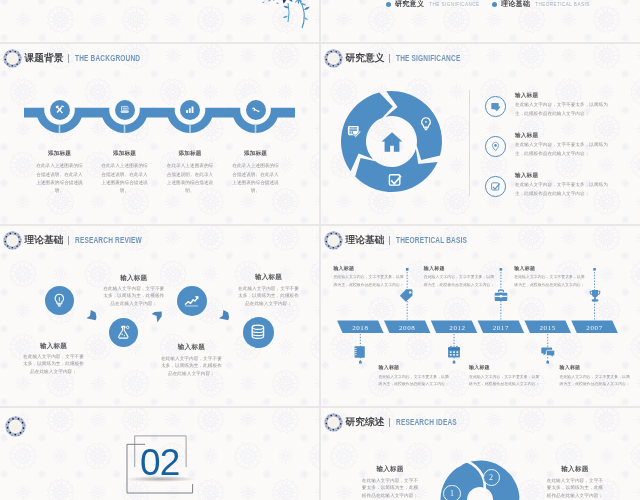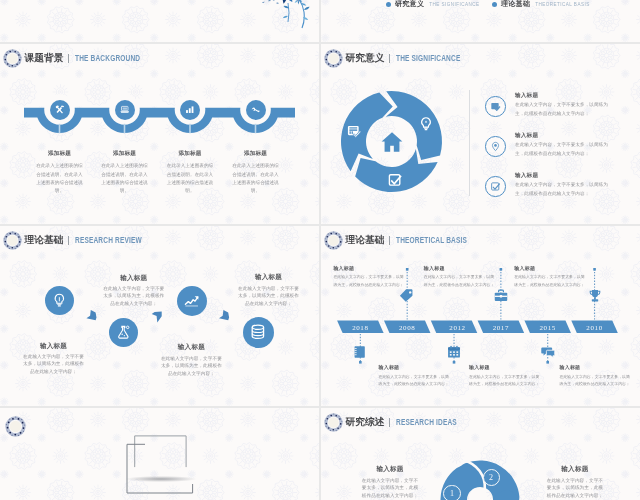--- a/index.html
+++ b/index.html
@@ -846,21 +846,21 @@
         <line x1="226.71" y1="107.9" x2="226.71" y2="136" stroke="#6d9dc8" stroke-width="1.1" stroke-dasharray="1.4 1.5"></line>
         <rect x="225.41" y="135" width="2.6" height="2.6" fill="#4e8ec4"></rect>
         <line x1="273.55" y1="43" x2="273.55" y2="93.4" stroke="#6d9dc8" stroke-width="1.1" stroke-dasharray="1.4 1.5"></line>
         <rect x="272.25" y="42" width="2.6" height="2.6" fill="#4e8ec4"></rect>
       </svg>
       <div class="yr" style="left:18.85px;top:95.60000000000001px;width:41.0px;height:12.5px;">2018</div>
       <div class="yr" style="left:65.69px;top:95.60000000000001px;width:41.0px;height:12.5px;">2008</div>
       <div class="yr" style="left:116px;top:95.60000000000001px;width:41.0px;height:12.5px;">2012</div>
       <div class="yr" style="left:159.37px;top:95.60000000000001px;width:41.0px;height:12.5px;">2017</div>
       <div class="yr" style="left:206.21px;top:95.60000000000001px;width:41.0px;height:12.5px;">2015</div>
-      <div class="yr" style="left:253.05px;top:95.60000000000001px;width:41.0px;height:12.5px;">2010</div>
+      <div class="yr" style="left:253.05px;top:95.60000000000001px;width:41.0px;height:12.5px;">2007</div>
       <div style="position:absolute;left:31.35px;top:118.0px;width:16px;height:16px;">
         <svg viewBox="0 0 20 20" width="16" height="16" style="display:block">
           <rect x="5.0" y="2.8" width="11.0" height="14.4" rx="1.0" fill="#4e8ec4"></rect>
           <rect x="3.2" y="2.8" width="2.6" height="14.4" rx=".8" fill="#4e8ec4"></rect>
           <path d="M3.2 5.6h2.6M3.2 8.2h2.6M3.2 10.8h2.6M3.2 13.4h2.6" stroke="#fcfaf9" stroke-width="1.0"></path>
         </svg>
       </div>
       <div style="position:absolute;left:78.19px;top:62.0px;width:16px;height:16px;">
         <svg viewBox="0 0 20 20" width="16" height="16" style="display:block">
           <path d="M9.8 2.8H17c.6 0 1.1.5 1.1 1.1v7.2L9.3 19.0 1.6 11.3z" fill="#4e8ec4" transform="translate(-0.4,-1.0) scale(0.95)"></path>
@@ -1022,20 +1022,21 @@
           <circle cx="1.2" cy="7.8" r="0.55" fill="#2e3c70" opacity=".55"></circle>
           <circle cx="4.2" cy="2.9" r="0.55" fill="#2e3c70" opacity=".55"></circle>
           <circle cx="9.7" cy="1.0" r="0.55" fill="#2e3c70" opacity=".55"></circle>
           <circle cx="15.1" cy="3.1" r="0.55" fill="#2e3c70" opacity=".55"></circle>
         </svg></div>
       <svg class="lay" viewBox="0 0 319 180" width="319" height="180">
         <path d="M134.7 59.1 L134.7 27.9 L186.1 27.9 L186.1 59.1" fill="none" stroke="#9aa0a6" stroke-width="1"></path>
         <path d="M145.0 36.3 L127.0 36.3 L127.0 85.0 L192.6 85.0 L192.6 76.0" fill="none" stroke="#7d838a" stroke-width="1"></path>
       </svg>
       <div style="position:absolute;left:126px;top:68px;width:70px;height:6px;background:radial-gradient(ellipse at center, rgba(70,75,85,.45) 0%, rgba(70,75,85,0) 72%)"></div>
+      <div class="bignum" style="position:absolute;left:140.0px;top:35.5px;">02</div>
     </div>
     <div class="slide" style="left:321px;top:408px">
       <svg class="bgpat" width="319" height="180">
         <defs>
           <pattern id="p6" width="75" height="73" patternUnits="userSpaceOnUse" patternTransform="translate(23,48)">
             <g fill="none" stroke="#e4e7f2" stroke-width=".45">
               <path d="M13.5 0L12.5 1.5L11.3 2.8L11.7 4.5L12 6.3L10.3 7.1L8.7 7.7L8.3 9.4L7.7 11.1L5.8 11.1L4.1 10.9L3 12.2L1.6 13.4L-0 12.6L-1.4 11.5L-3 12.2L-4.8 12.6L-5.8 11.1L-6.6 9.6L-8.3 9.4L-10.1 8.9L-10.3 7.1L-10.3 5.4L-11.7 4.5L-13.1 3.2L-12.5 1.5L-11.6 -0L-12.5 -1.5L-13.1 -3.2L-11.7 -4.5L-10.3 -5.4L-10.3 -7.1L-10.1 -8.9L-8.3 -9.4L-6.6 -9.6L-5.8 -11.1L-4.8 -12.6L-3 -12.2L-1.4 -11.5L-0 -12.6L1.6 -13.4L3 -12.2L4.1 -10.9L5.8 -11.1L7.7 -11.1L8.3 -9.4L8.7 -7.7L10.3 -7.1L12 -6.3L11.7 -4.5L11.3 -2.8L12.5 -1.5Z"></path>
               <path d="M7.6 0L11.6 0M6.7 3.5L10.3 5.4M4.3 6.2L6.6 9.6M0.9 7.5L1.4 11.5M-2.7 7.1L-4.1 10.9M-5.7 5L-8.7 7.7M-7.3 1.8L-11.3 2.8M-7.3 -1.8L-11.3 -2.8M-5.7 -5L-8.7 -7.7M-2.7 -7.1L-4.1 -10.9M0.9 -7.5L1.4 -11.5M4.3 -6.2L6.6 -9.6M6.7 -3.5L10.3 -5.4"></path>
               <circle cx="0" cy="0" r="7.3"></circle>
               <path d="M6.4 0L5.3 0.8L4.2 1.4L4.8 2.5L5.2 3.8L3.8 3.8L2.6 3.5L2.5 4.8L2 6.1L0.8 5.3L0 4.4L-0.8 5.3L-2 6.1L-2.5 4.8L-2.6 3.5L-3.8 3.8L-5.2 3.8L-4.8 2.5L-4.2 1.4L-5.3 0.8L-6.4 0L-5.3 -0.8L-4.2 -1.4L-4.8 -2.5L-5.2 -3.8L-3.8 -3.8L-2.6 -3.5L-2.5 -4.8L-2 -6.1L-0.8 -5.3L-0 -4.4L0.8 -5.3L2 -6.1L2.5 -4.8L2.6 -3.5L3.8 -3.8L5.2 -3.8L4.8 -2.5L4.2 -1.4L5.3 -0.8Z"></path>

